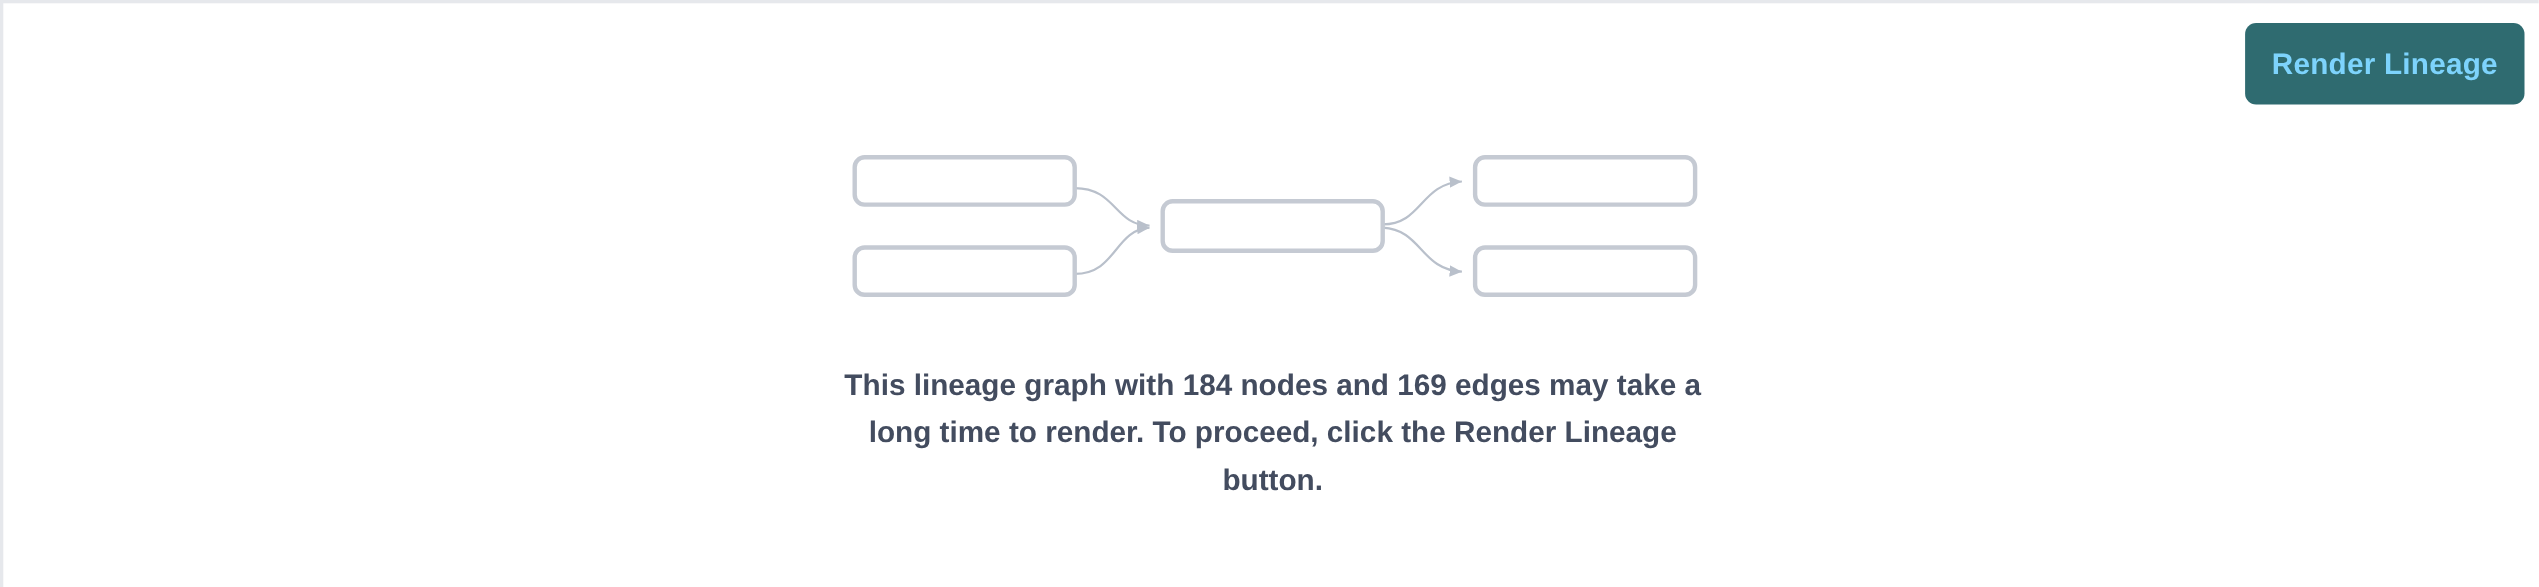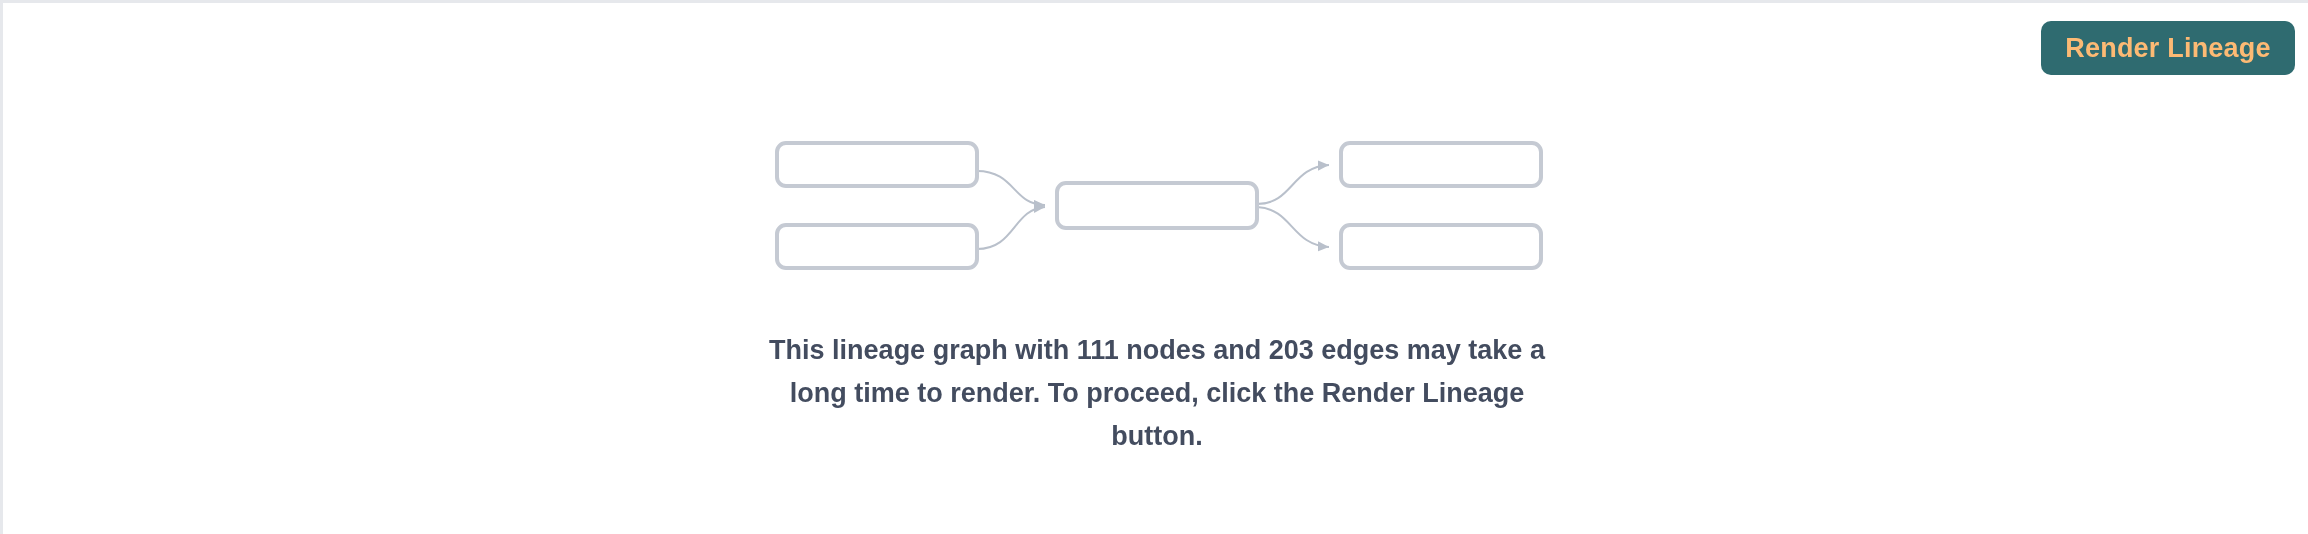--- a/index.html
+++ b/index.html
@@ -21,23 +21,23 @@
     box-sizing: border-box;
     overflow: hidden;
   }
 
   
   .render-button {
     position: absolute;
     left: 2038px;
     top: 18px;
     width: 254px;
-    height: 54px;
+    height: 74px;
     background: #2f6b70;
-    color: #fdba74;
+    color: #7dd3fc;
     border: none;
     border-radius: 10px;
     font-family: "Liberation Sans", sans-serif;
     font-size: 27px;
     font-weight: bold;
     letter-spacing: 0.2px;
     cursor: pointer;
     display: flex;
     align-items: center;
     justify-content: center;
@@ -112,17 +112,17 @@
           <rect x="14" y="12" width="200" height="43" rx="9"></rect>
           <rect x="14" y="94" width="200" height="43" rx="9"></rect>
           <rect x="294" y="52" width="200" height="45" rx="9"></rect>
           <rect x="578" y="12" width="200" height="43" rx="9"></rect>
           <rect x="578" y="94" width="200" height="43" rx="9"></rect>
         </g>
       </svg>
     </div>
 
     <div class="message">
-      <span class="message-inner">This lineage graph with 111 nodes and 203 edges may take a long time to render. To proceed, click the Render Lineage button.</span>
+      <span class="message-inner">This lineage graph with 184 nodes and 169 edges may take a long time to render. To proceed, click the Render Lineage button.</span>
     </div>
 
   </div>
 </div>
 
 </body></html>

